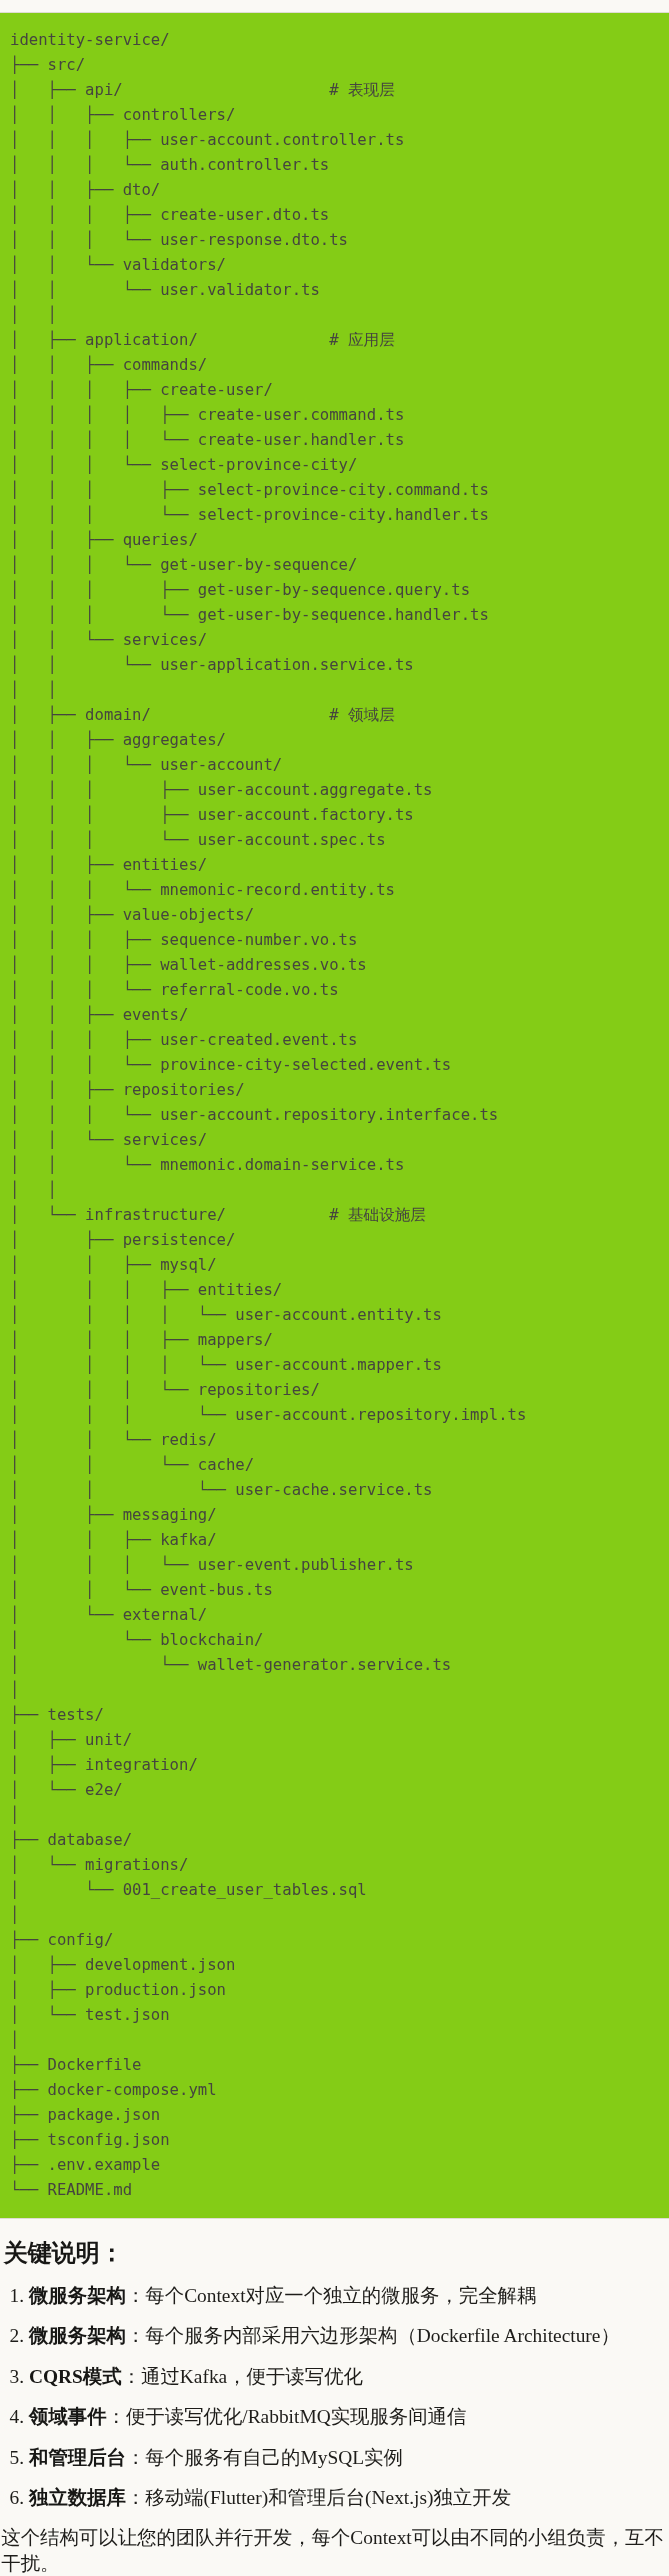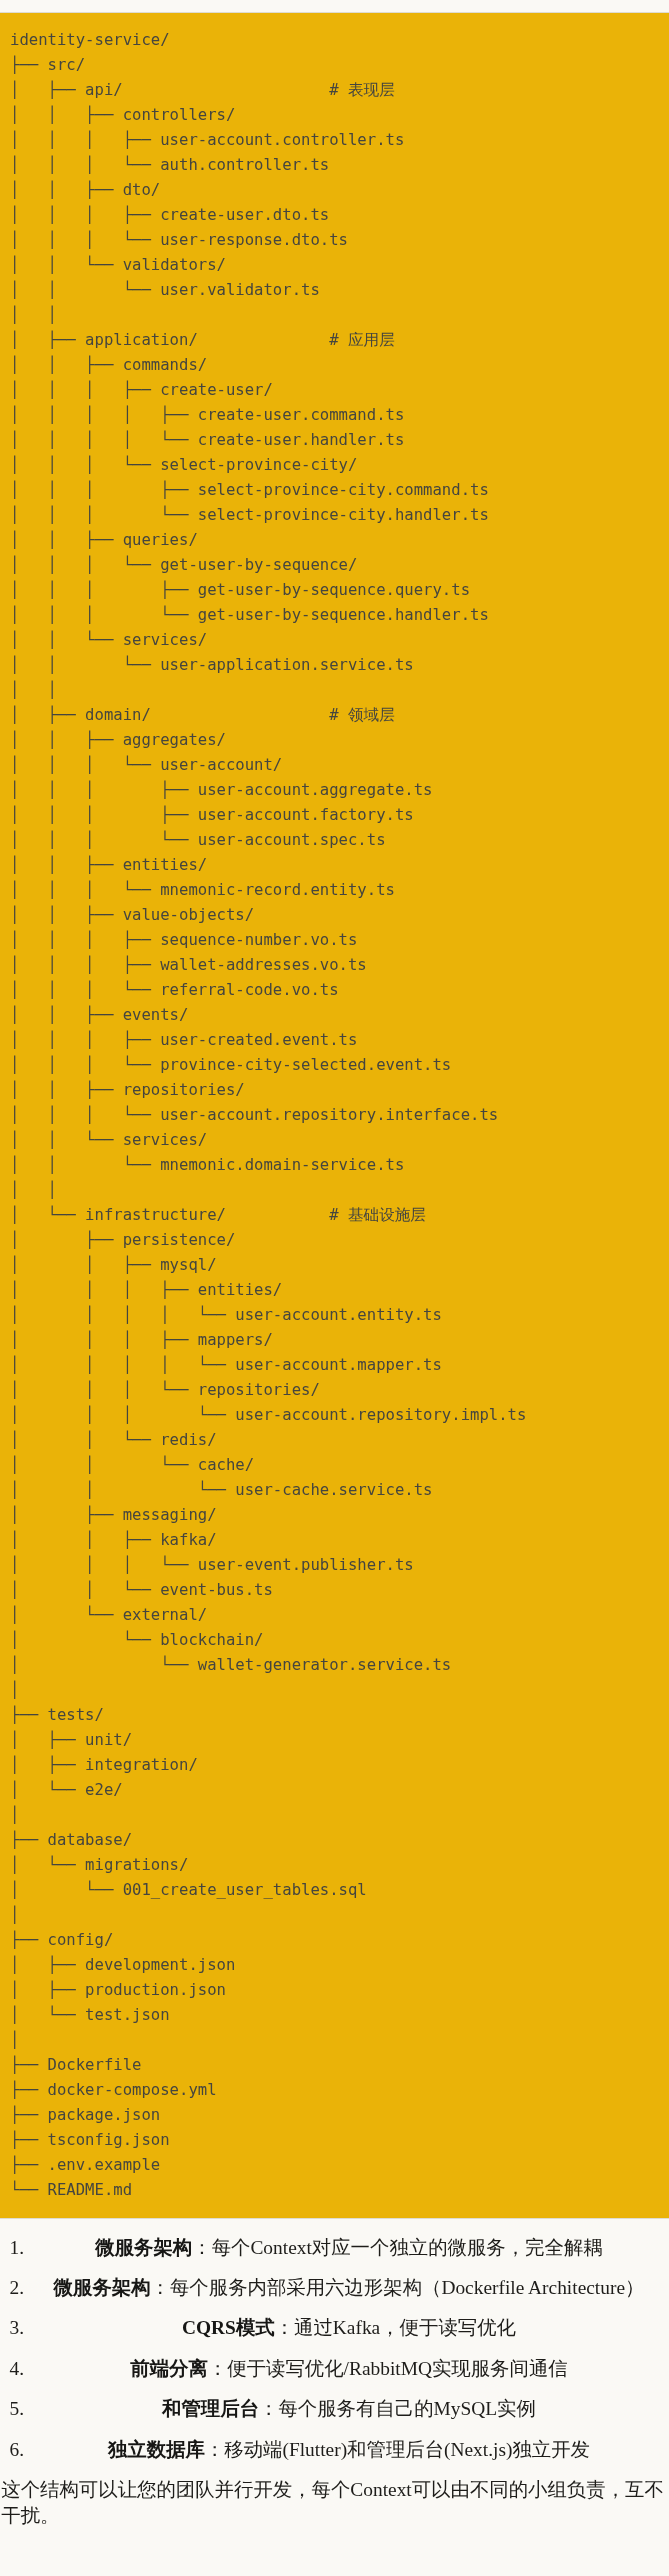--- a/index.html
+++ b/index.html
@@ -14,21 +14,21 @@
     margin:0;
     padding:7.5px 5px 0 4.4px;
     font-size:25px;
     line-height:29px;
     font-weight:700;
     letter-spacing:-0.3px;
     color:#171715;
   }
   .code-block {
     margin-top:12px;
-    background:#eab308;
+    background:#84cc16;
     border-top:0.6px solid #DEDCD2;
     border-bottom:0.6px solid #DEDCD2;
     padding:15px 10px;
   }
   .code-block pre {
     margin:0;
     font-family:"DejaVu Sans Mono","Liberation Mono",monospace;
     font-size:15.6px;
     line-height:25px;
     color:#45453F;
@@ -39,21 +39,20 @@
     padding-left:3.8px;
     font-size:24px;
     line-height:27.5px;
     font-weight:700;
     color:#171715;
   }
   ol.notes-list {
     margin:15.6px 0 0 0;
     padding-left:29px;
     list-style:decimal;
-    text-align:center;
   }
   ol.notes-list li {
     font-size:19.4px;
     line-height:26px;
     margin-bottom:14.4px;
     color:#1E1D1A;
   }
   ol.notes-list li strong { font-weight:700; color:#171715; }
   .closing-paragraph {
     margin:0;
@@ -152,26 +151,27 @@
 │   └── test.json
 │
 ├── Dockerfile
 ├── docker-compose.yml
 ├── package.json
 ├── tsconfig.json
 ├── .env.example
 └── README.md</pre>
   </div>
 
+  <h2 class="notes-heading">关键说明：</h2>
 
   <ol class="notes-list">
       <li><strong>微服务架构</strong><span>：每个Context对应一个独立的微服务，完全解耦</span></li>
       <li><strong>微服务架构</strong><span>：每个服务内部采用六边形架构（Dockerfile Architecture）</span></li>
       <li><strong>CQRS模式</strong><span>：通过Kafka，便于读写优化</span></li>
-      <li><strong>前端分离</strong><span>：便于读写优化/RabbitMQ实现服务间通信</span></li>
+      <li><strong>领域事件</strong><span>：便于读写优化/RabbitMQ实现服务间通信</span></li>
       <li><strong>和管理后台</strong><span>：每个服务有自己的MySQL实例</span></li>
       <li><strong>独立数据库</strong><span>：移动端(Flutter)和管理后台(Next.js)独立开发</span></li>
     </ol>
 
   <p class="closing-paragraph">这个结构可以让您的团队并行开发，每个Context可以由不同的小组负责，互不干扰。</p>
 
 </div>
 
 
 </body></html>

